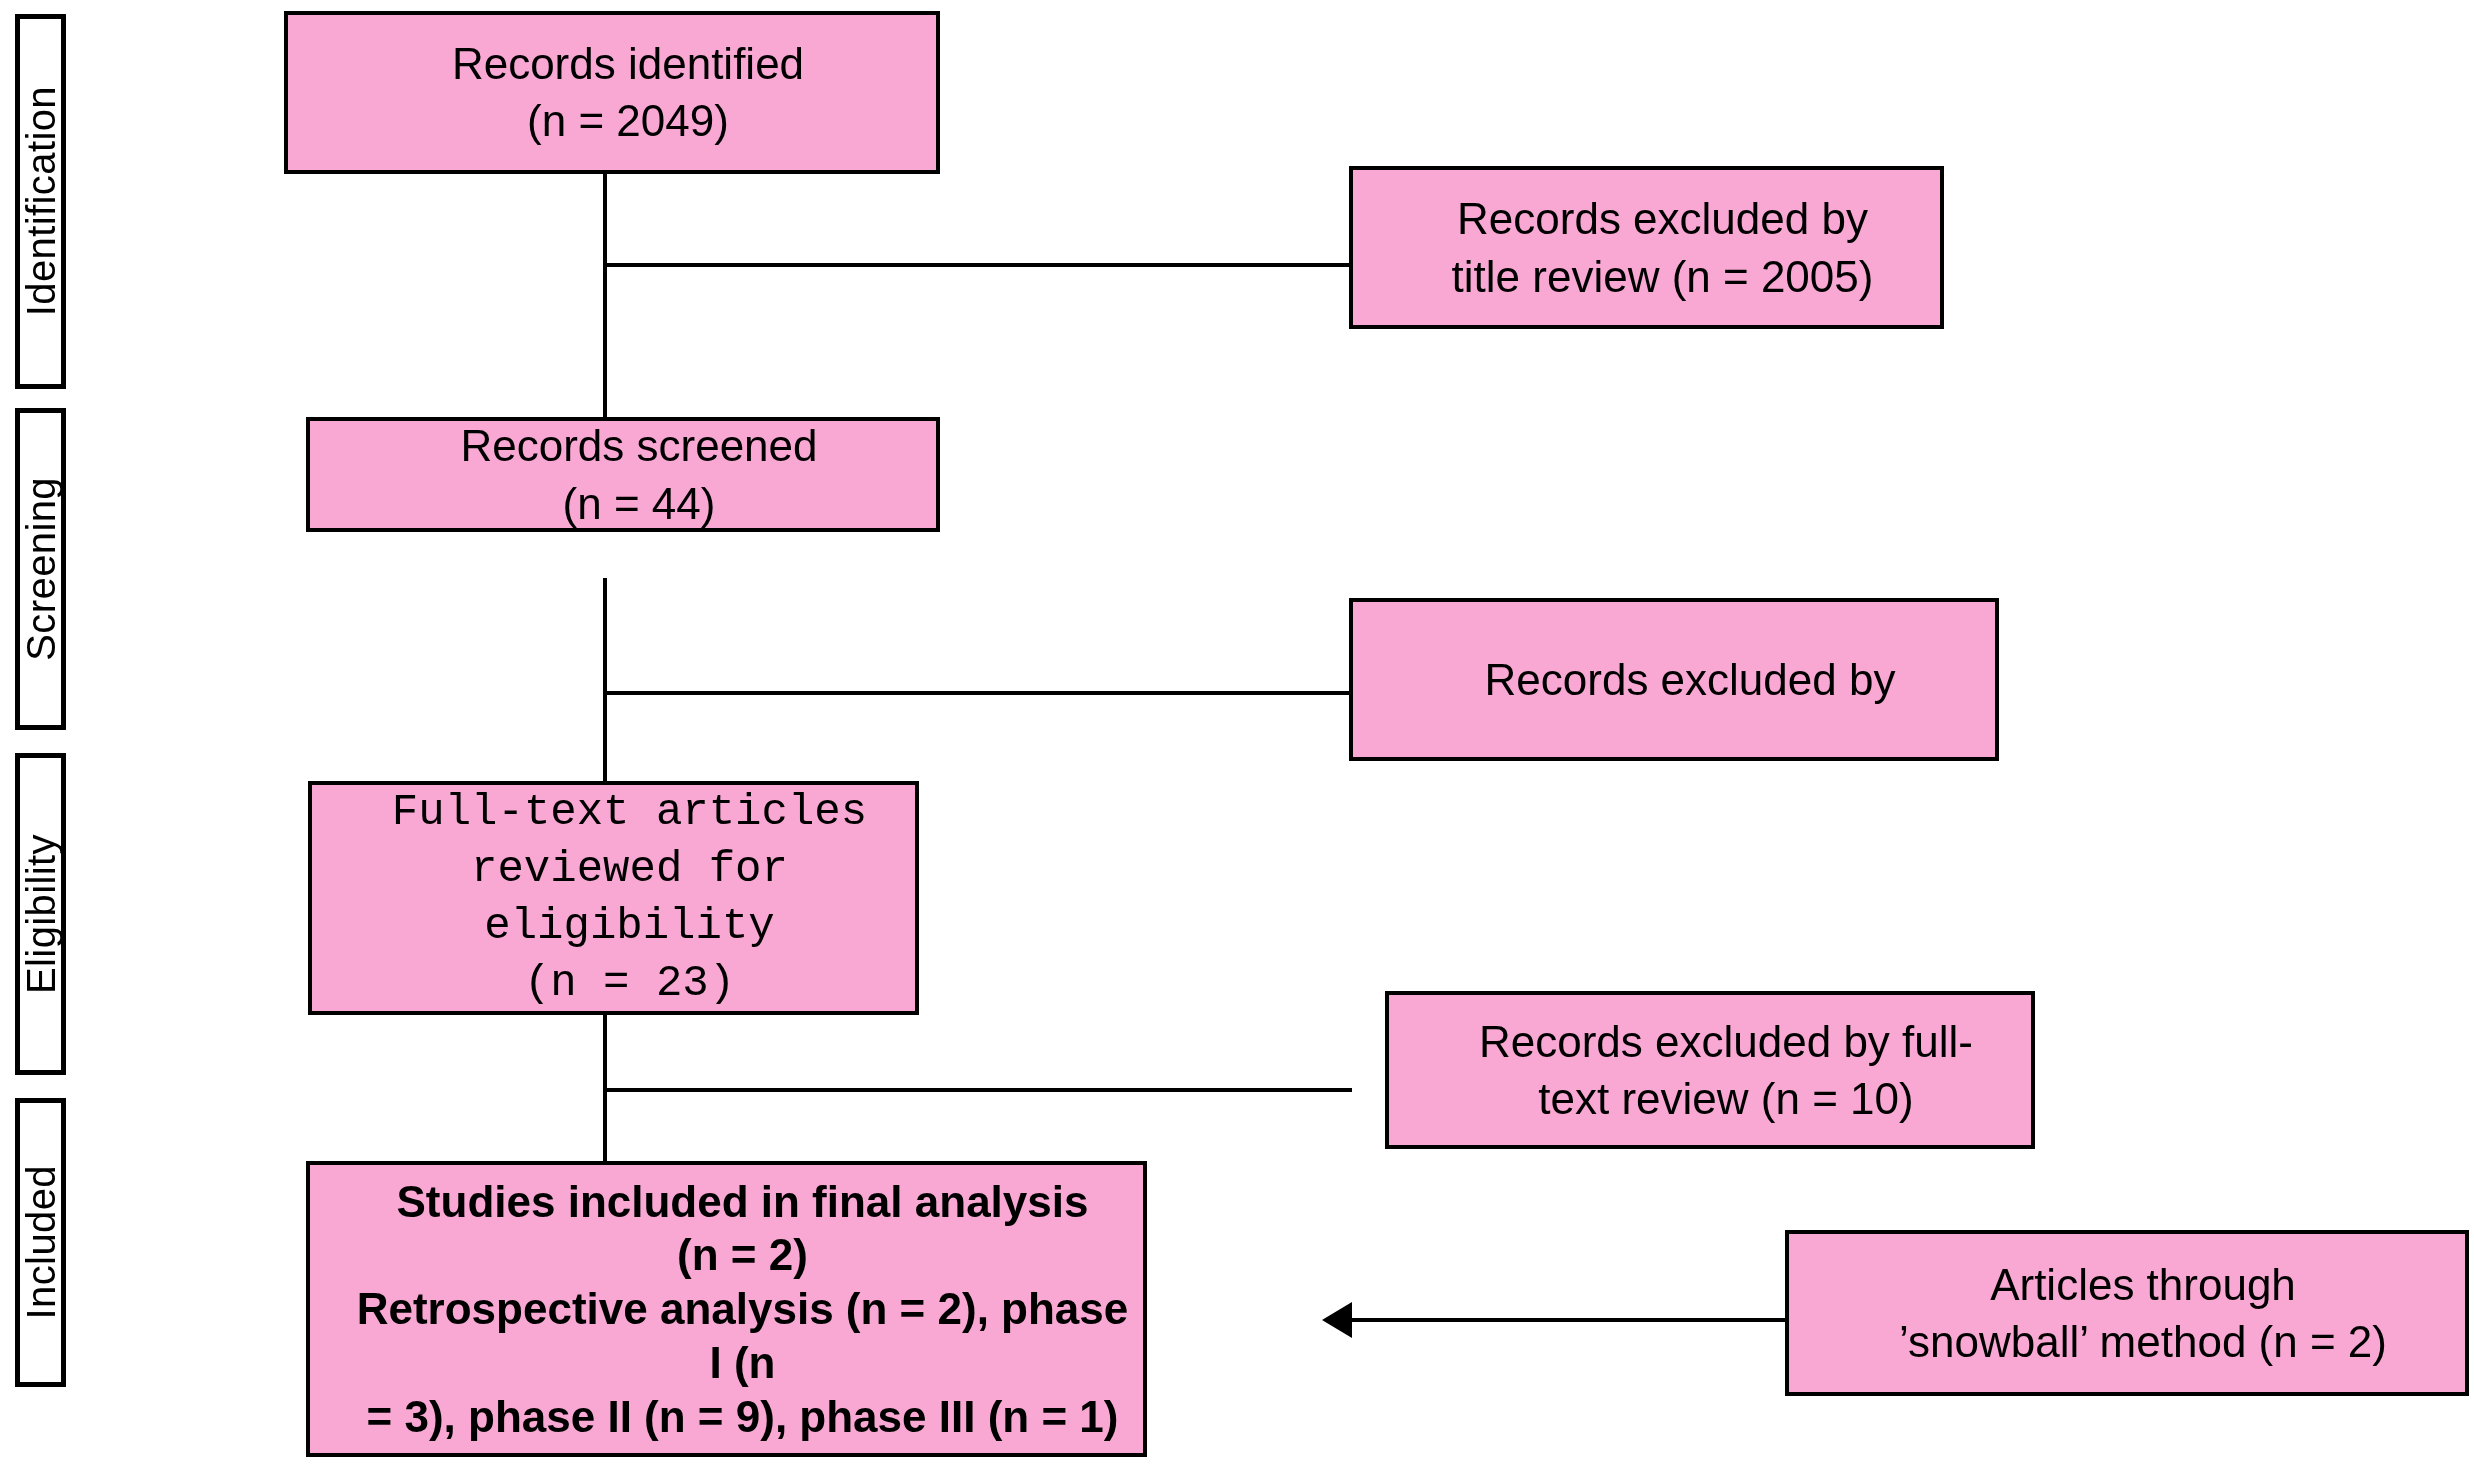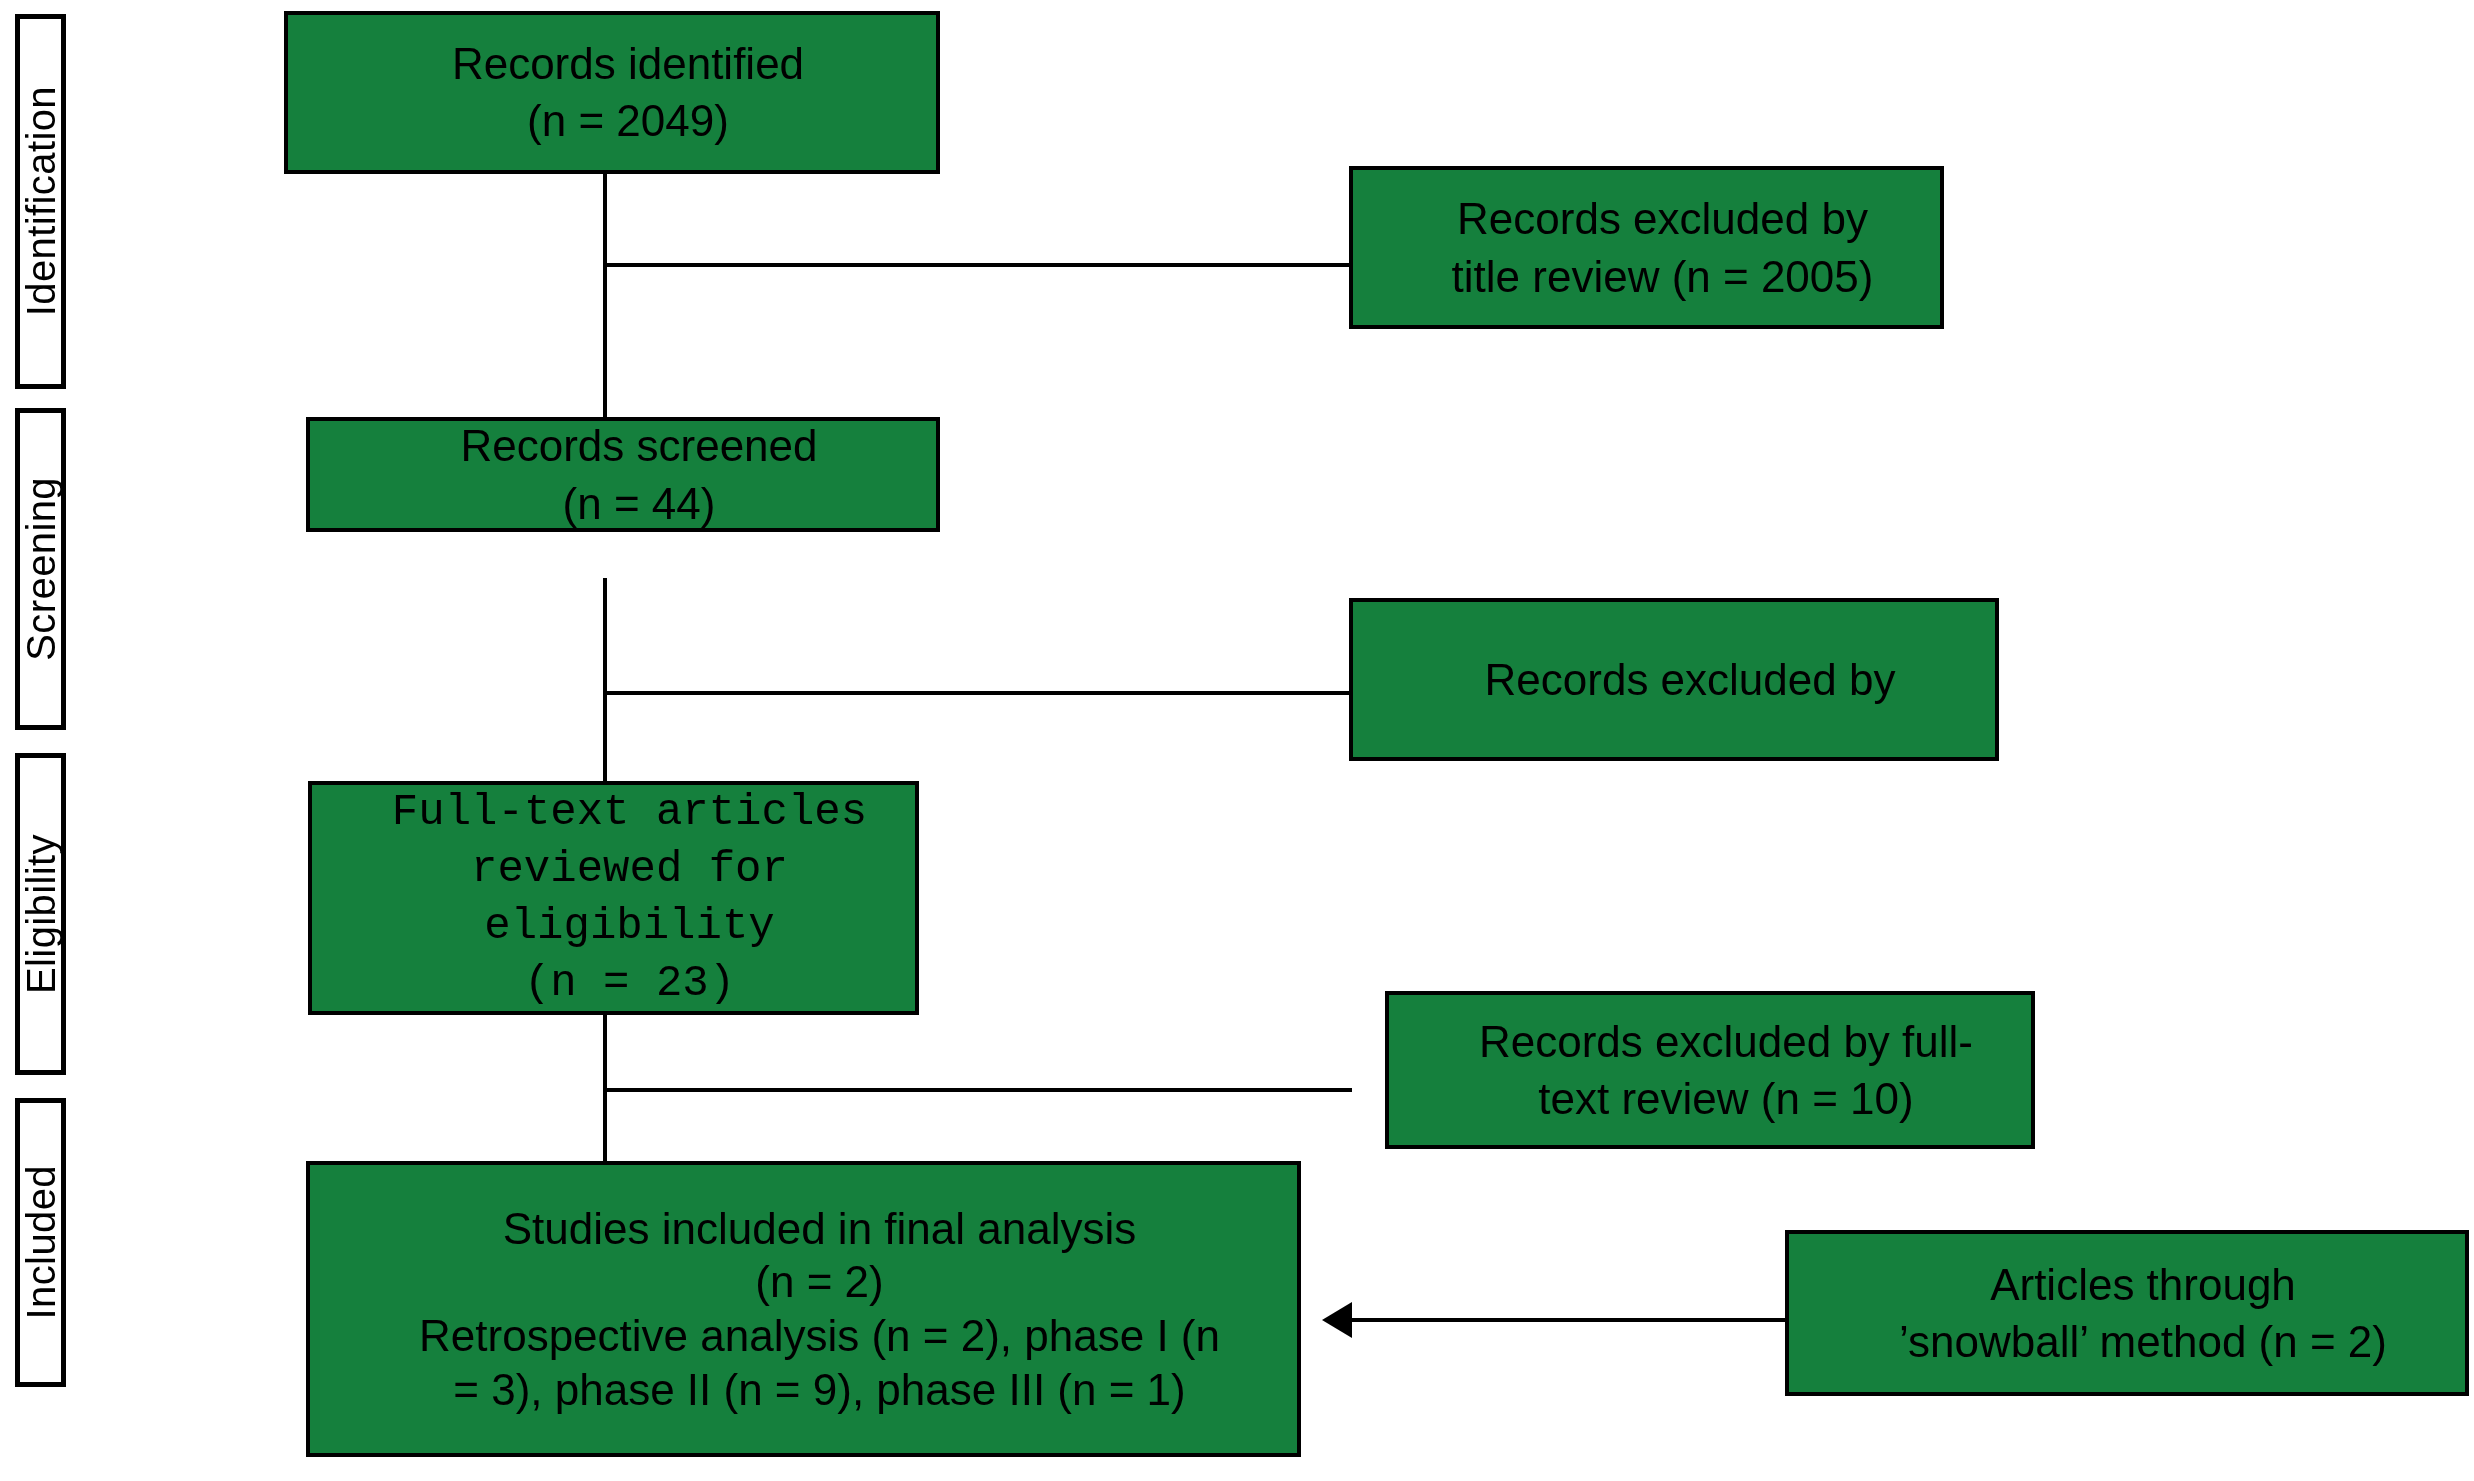--- a/index.html
+++ b/index.html
@@ -34,21 +34,21 @@
     transform: rotate(180deg);
     font-size: 40px;
     line-height: 1;
     letter-spacing: 0.4px;
   }
 
   
   .flow-box {
     position: absolute;
     border: 4.4px solid #000000;
-    background: #15803d;
+    background: #f9a8d4;
     box-sizing: border-box;
     display: flex;
     align-items: center;
     justify-content: center;
     text-align: center;
     padding-left: 32px;
   }
   .flow-box .box-text {
     font-size: 44px;
     line-height: 1.30;
@@ -130,21 +130,21 @@
   </div>
 
   <div class="flow-box" style="left:308px; top:781px; width:611px; height:234px;font-family:Liberation Mono, monospace;">
     <div class="box-text">
       <div>Full-text articles</div>
       <div>reviewed for eligibility</div>
       <div>(n = 23)</div>
     </div>
   </div>
 
-  <div class="flow-box tight" style="left:306px; top:1161px; width:995px; height:296px;">
+  <div class="flow-box tight" style="left:306px; top:1161px; width:841px; height:296px;font-weight:bold;">
     <div class="box-text">
       <div>Studies included in final analysis</div>
       <div>(n = 2)</div>
       <div>Retrospective analysis (n = 2), phase I (n</div>
       <div>= 3), phase II (n = 9), phase III (n = 1)</div>
     </div>
   </div>
 
   <div class="flow-box" style="left:1349px; top:166px; width:595px; height:163px;">
     <div class="box-text">

